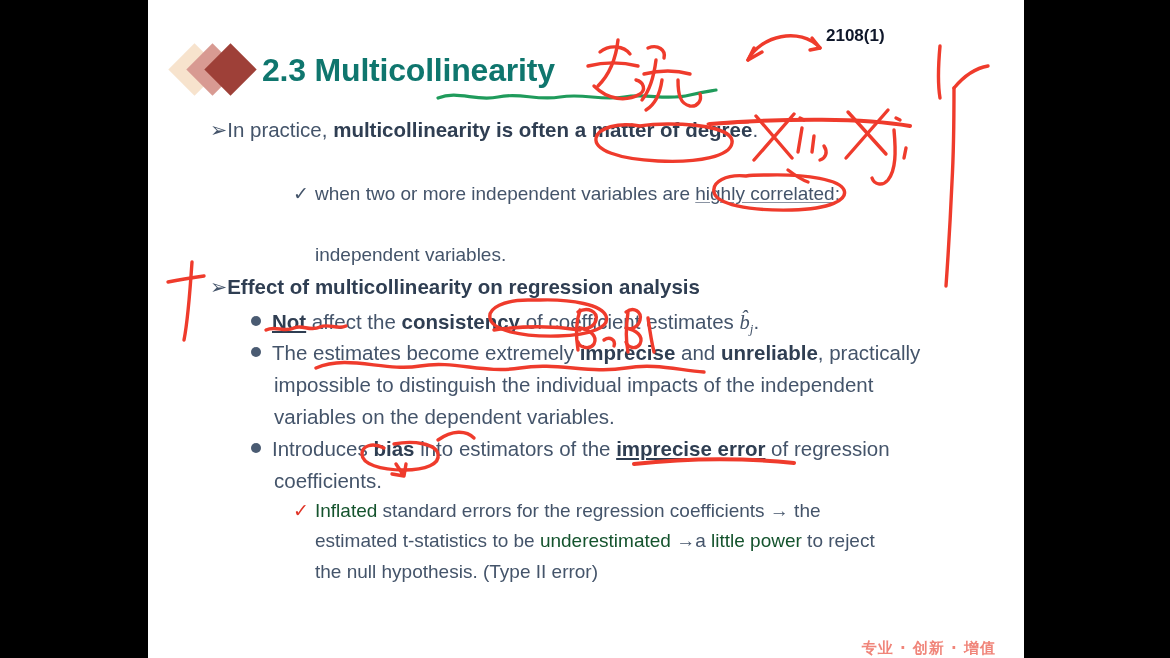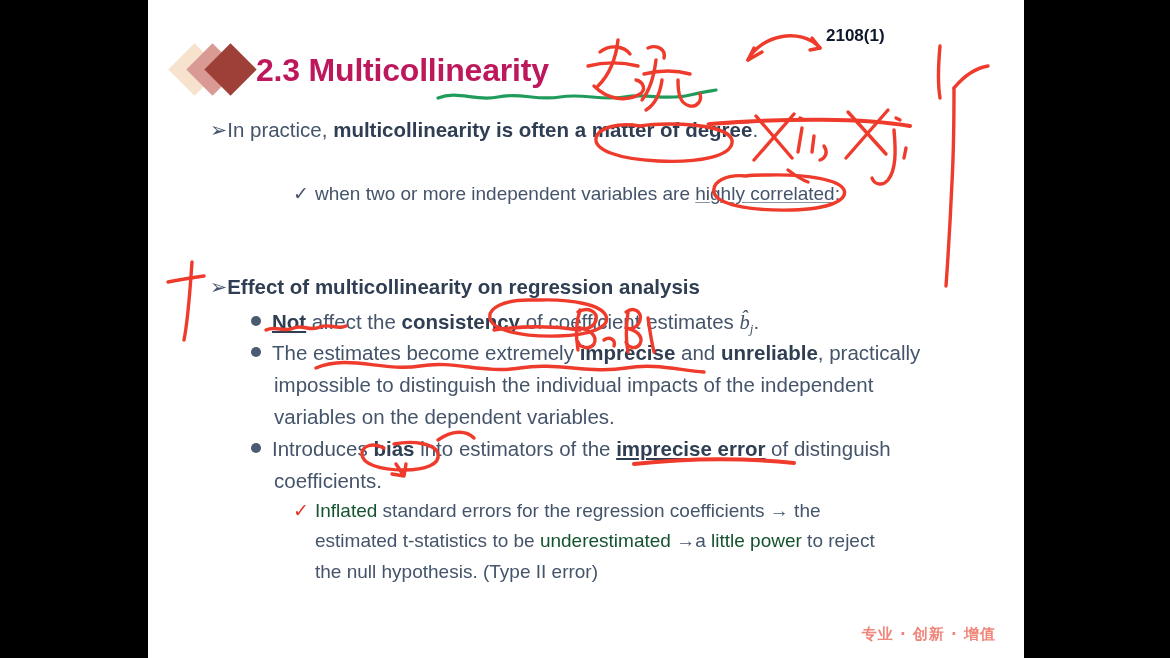--- a/index.html
+++ b/index.html
@@ -16,43 +16,43 @@
   }
 
   
   .title-row{position:absolute;left:28px;top:42px;display:flex;align-items:center;}
   .diamonds{position:relative;width:78px;height:56px;flex:0 0 auto;}
   .dia{position:absolute;top:9px;width:37px;height:37px;transform:rotate(45deg);}
   .dia.d1{left:0px;background:#f7e3cd;}
   .dia.d2{left:18px;background:#d89a92;}
   .dia.d3{left:36px;background:#9e4038;}
   .title-text{
-    font-size:32px;font-weight:bold;color:#be185d;letter-spacing:-0.2px;
-    position:relative;margin-left:2px;white-space:nowrap;
+    font-size:32px;font-weight:bold;color:#0f766e;letter-spacing:-0.2px;
+    position:relative;margin-left:8px;white-space:nowrap;
   }
   .wavy-green{
     position:absolute;left:-28px;top:82px;width:300px;height:14px;pointer-events:none;
   }
   .b{font-weight:bold;color:#2f3e52;}
   .ul{text-decoration:underline;text-decoration-color:#8a93a2;text-underline-offset:2px;}
   .ulk{text-decoration:underline;text-decoration-color:#2f3e52;text-underline-offset:2px;}
   .red{color:#14532d;}
   .dot{
     display:inline-block;width:10px;height:10px;border-radius:50%;
     background:#4a5b72;vertical-align:3px;margin-right:11px;
   }
   .chk{display:inline-block;width:16px;color:#44546a;margin-right:6px;}
   .chk.r{color:#e03427;}
 
   
   .row{position:absolute;font-size:20.5px;color:#44546a;white-space:nowrap;}
 
   
   .footer{
-    position:absolute;right:28px;bottom:14px;
+    position:absolute;right:28px;bottom:0;
     font-size:15px;color:#f0857a;letter-spacing:1px;font-weight:bold;
     font-family:"DejaVu Sans",sans-serif;
   }
 
   
   #ink{position:absolute;left:0;top:0;width:876px;height:658px;pointer-events:none;}
   .hwlabel{
     position:absolute;font-weight:bold;font-size:17px;color:#0f172a;
     font-family:"Liberation Sans",sans-serif;
   }
@@ -79,37 +79,38 @@
 
     <div class="row" style="left:62px;top:118px;">
       <span class="arrow">➢</span><span>In practice, </span><span class="b">multicollinearity is often a matter of degree</span><span>.</span>
     </div>
 
 
     <div class="row" style="left:145px;top:182px;font-size:19px;">
       <span class="chk">✓</span><span>when two or more independent variables are </span><span class="ul">highly correlated</span><span>;</span>
     </div>
 
+    <div class="row" style="left:167px;top:244px;font-size:19px;">independent variables.</div>
 
     <div class="row" style="left:62px;top:275px;">
       <span class="arrow">➢</span><span class="b">Effect of multicollinearity on regression analysis</span>
     </div>
 
     <div class="row" style="left:103px;top:310px;">
       <span class="dot"></span><span class="b ulk">Not</span><span> affect the </span><span class="b">consistency</span><span> of coefficient estimates </span><span style="font-style:italic;font-family:'Liberation Serif',serif;">b̂</span><span style="font-style:italic;font-size:13px;vertical-align:-4px;font-family:'Liberation Serif',serif;">j</span><span>.</span>
     </div>
 
     <div class="row" style="left:103px;top:341px;">
       <span class="dot"></span><span>The estimates become extremely </span><span class="b">imprecise</span><span> and </span><span class="b">unreliable</span><span>, practically</span>
     </div>
     <div class="row" style="left:126px;top:373px;text-align:right;">impossible to distinguish the individual impacts of the independent</div>
     <div class="row" style="left:126px;top:405px;">variables on the dependent variables.</div>
 
     <div class="row" style="left:103px;top:437px;">
-      <span class="dot"></span><span>Introduces </span><span class="b">bias</span><span> into estimators of the </span><span class="b ulk">imprecise error</span><span> of distinguish</span>
+      <span class="dot"></span><span>Introduces </span><span class="b">bias</span><span> into estimators of the </span><span class="b ulk">imprecise error</span><span> of regression</span>
     </div>
     <div class="row" style="left:126px;top:469px;">coefficients.</div>
 
     <div class="row" style="left:145px;top:499px;font-size:19px;">
       <span class="chk r">✓</span><span class="red">Inflated</span><span> standard errors for the regression coefficients → the</span>
     </div>
     <div class="row" style="left:167px;top:530px;font-size:19px;">
       <span>estimated t-statistics to be </span><span class="red">underestimated</span><span> →a </span><span class="red">little power</span><span> to reject</span>
     </div>
     <div class="row" style="left:167px;top:561px;font-size:19px;">the null hypothesis. (Type II error)</div>

